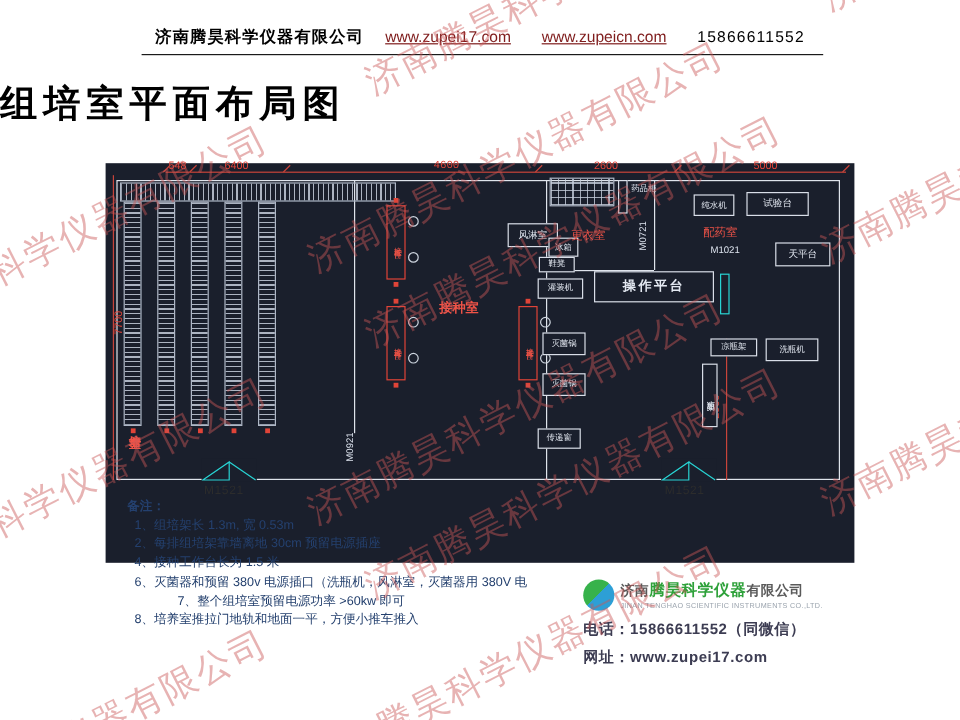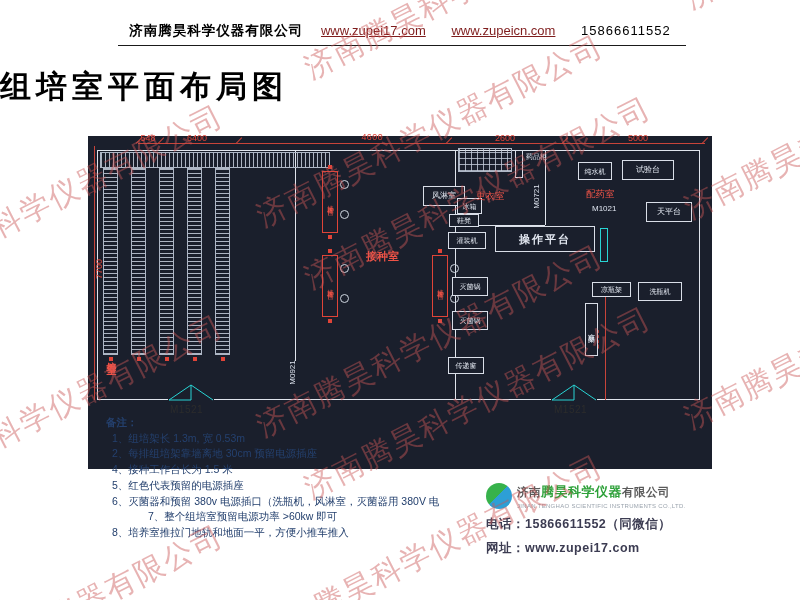--- a/index.html
+++ b/index.html
@@ -205,21 +205,20 @@
 </div>
 
 <div class="door-tag" style="left:170px; top:404px;">M1521</div>
 <div class="door-tag" style="left:554px; top:404px;">M1521</div>
 
 <div class="notes">
   <div class="note-line" style="font-weight:bold;">备注：</div>
   <div class="note-line" style="padding-left:6px;">1、组培架长 1.3m, 宽 0.53m</div>
   <div class="note-line" style="padding-left:6px;">2、每排组培架靠墙离地 30cm 预留电源插座</div>
   <div class="note-line" style="padding-left:6px;">4、接种工作台长为 1.5 米</div>
-  <div class="note-line" style="padding-left:6px;">5、红色代表预留的电源插座</div>
   <div class="note-line" style="padding-left:6px;">6、灭菌器和预留 380v 电源插口（洗瓶机，风淋室，灭菌器用 380V 电</div>
   <div class="note-line" style="padding-left:6px;margin-left:36px;">7、整个组培室预留电源功率 &gt;60kw 即可</div>
   <div class="note-line" style="padding-left:6px;">8、培养室推拉门地轨和地面一平，方便小推车推入</div>
 </div>
 
 <div class="footer">
   <div class="f-top">
     <div class="f-logo"></div>
     <div>
       <div class="f-name">

